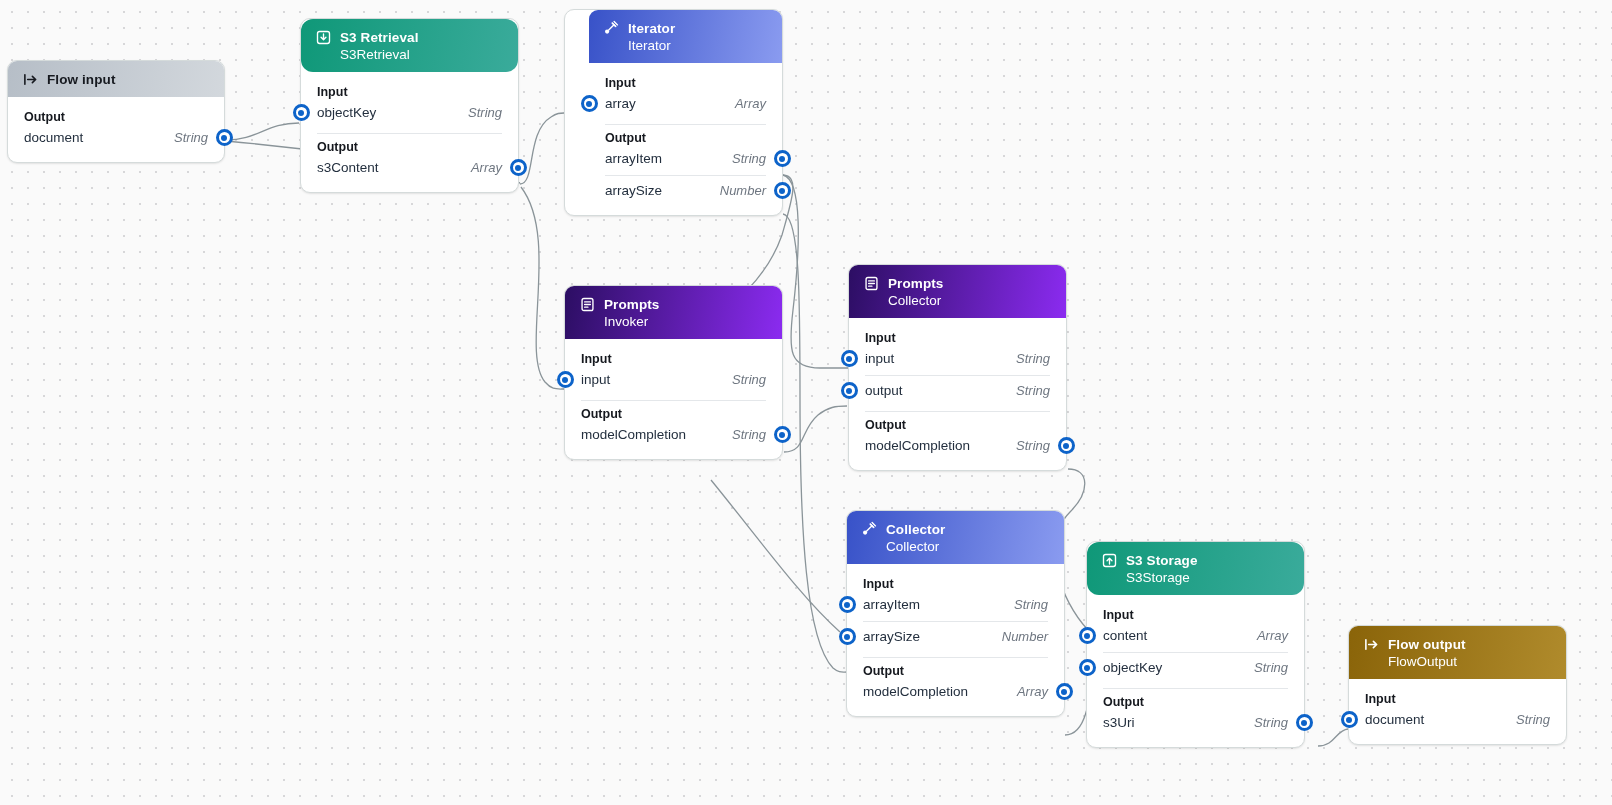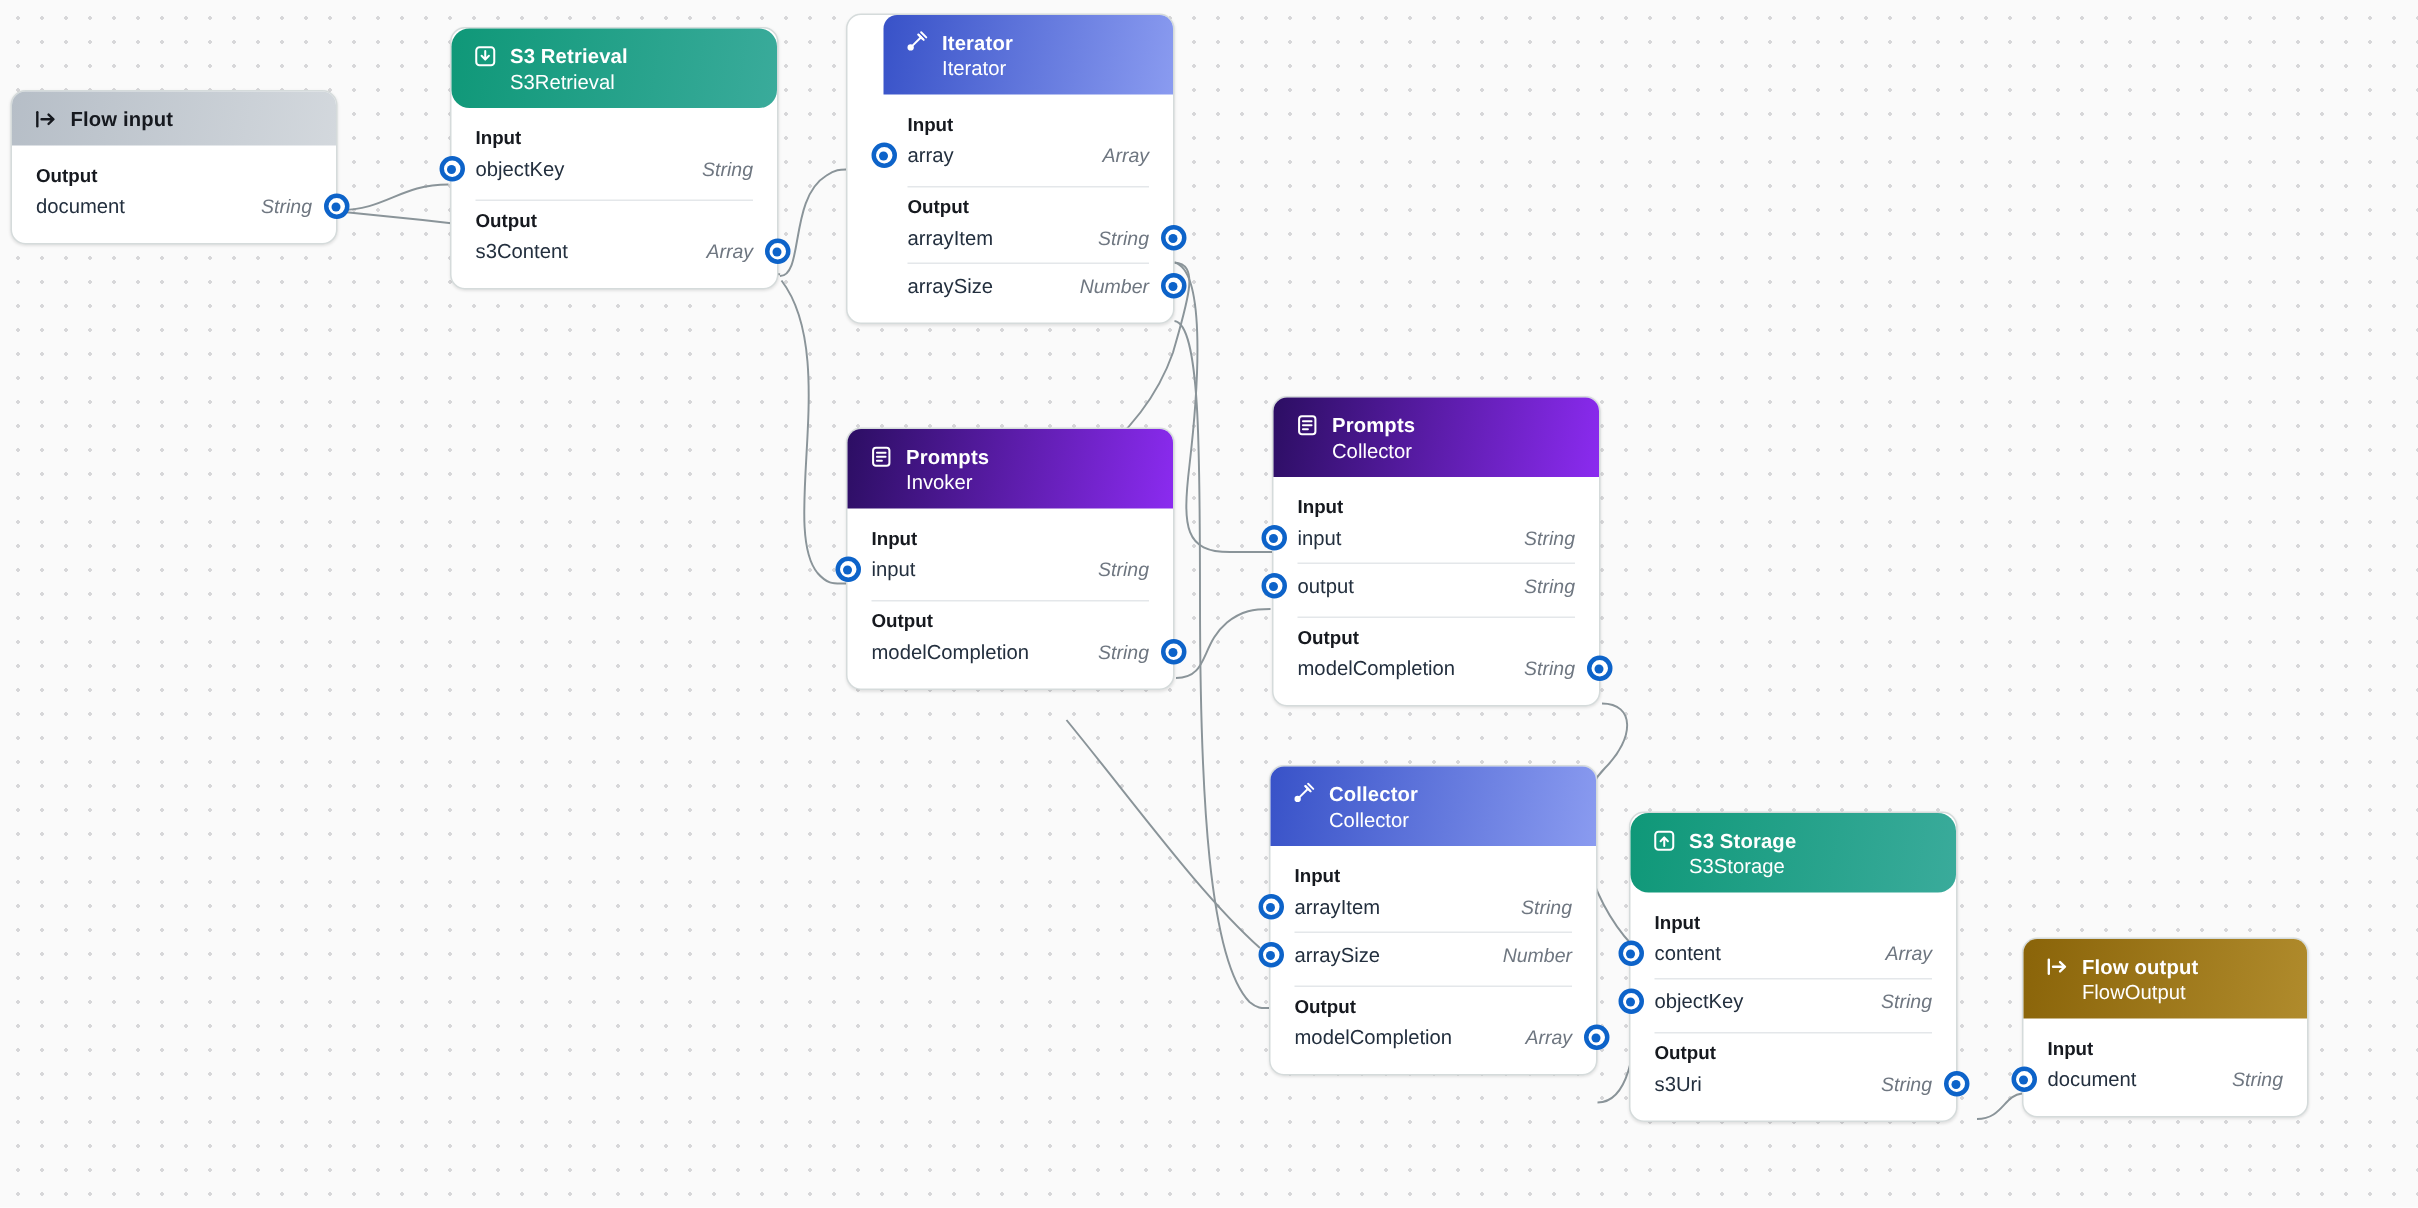--- a/index.html
+++ b/index.html
@@ -361,21 +361,21 @@
           </div>
           <div class="divider" style="margin-top: 7px;"></div>
           <div class="section-label">Output</div>
           <div class="io-row">
             <span class="port port-right"></span>
             <span class="io-name">s3Uri</span>
             <span class="io-type">String</span>
           </div>
         </div>
       </div>
-      <div class="node" style="left: 1348px; top: 625px; width: 191px;">
+      <div class="node" style="left: 1348px; top: 625px; width: 219px;">
         <div class="node-header hdr-gold">
           <div class="hdr-row">
             <span class="hdr-icon">
               <svg width="15" height="15" viewBox="0 0 16 16">
                 <path d="M2 3v10" stroke="currentColor" stroke-width="1.7" stroke-linecap="round"></path>
                 <path d="M5 8h8M10 4.7L13.5 8 10 11.3" stroke="currentColor" stroke-width="1.7" fill="none" stroke-linecap="round" stroke-linejoin="round"></path>
               </svg>
             </span>
             <span class="hdr-title">Flow output</span>
           </div>

